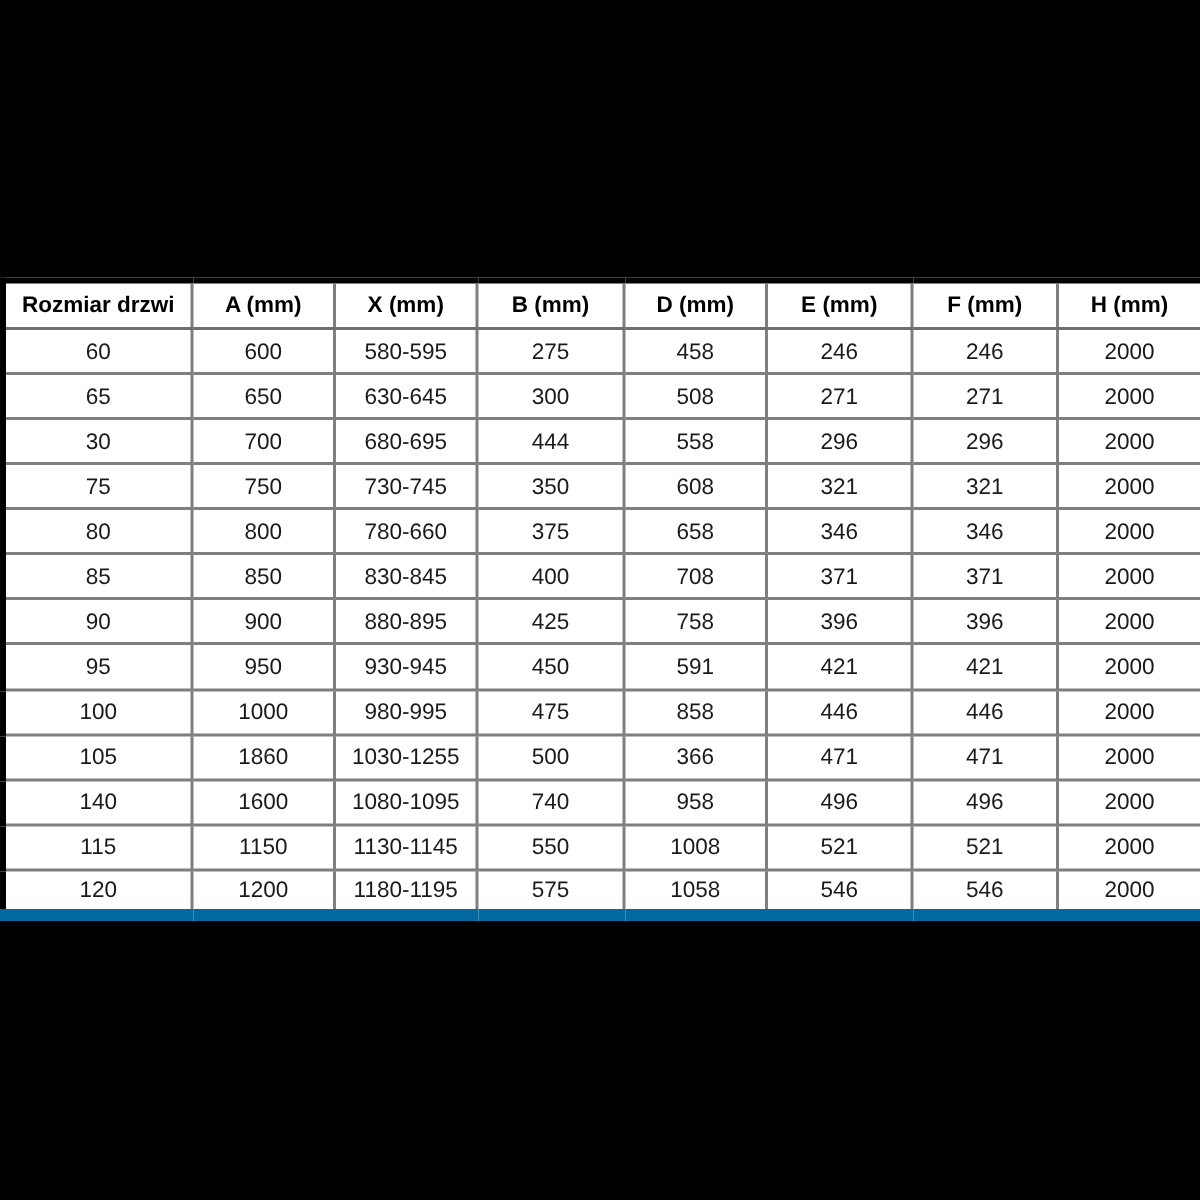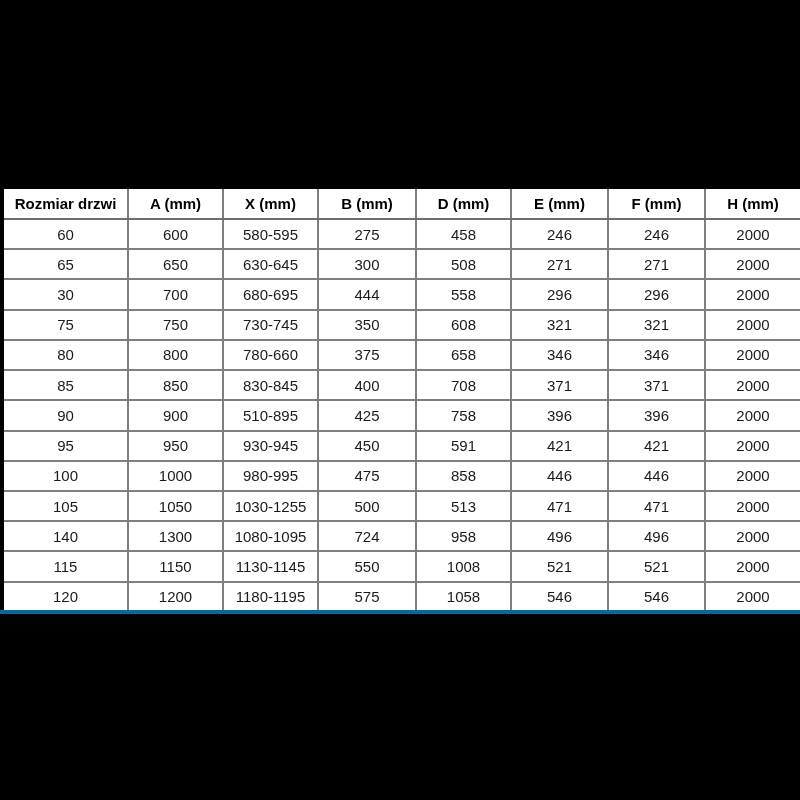--- a/index.html
+++ b/index.html
@@ -53,21 +53,21 @@
     border: 4px solid #000000;
   }
   table.size-table thead th {
     border-top: 4px solid #000000;
     border-bottom: 2px solid #6e6e6e;
   }
   table.size-table tr > th:first-child,
   table.size-table tr > td:first-child { border-left: 4px solid #000000; }
   table.size-table tr > th:last-child,
   table.size-table tr > td:last-child { border-right: 4px solid #000000; }
-  table.size-table tbody tr:last-child td { border-bottom: 4px solid #0369a1; }
+  table.size-table tbody tr:last-child td { border-bottom: 8px solid #0369a1; }
 </style>
 </head>
 <body>
 
 <div class="canvas">
   <div class="table-wrap">
     <table class="size-table">
       <colgroup>
           <col style="width: 126px;">
           <col style="width: 95px;">
@@ -147,21 +147,21 @@
             <td>830-845</td>
             <td>400</td>
             <td>708</td>
             <td>371</td>
             <td>371</td>
             <td>2000</td>
           </tr>
           <tr>
             <td>90</td>
             <td>900</td>
-            <td>510-895</td>
+            <td>880-895</td>
             <td>425</td>
             <td>758</td>
             <td>396</td>
             <td>396</td>
             <td>2000</td>
           </tr>
           <tr>
             <td>95</td>
             <td>950</td>
             <td>930-945</td>
@@ -176,33 +176,33 @@
             <td>1000</td>
             <td>980-995</td>
             <td>475</td>
             <td>858</td>
             <td>446</td>
             <td>446</td>
             <td>2000</td>
           </tr>
           <tr>
             <td>105</td>
-            <td>1050</td>
+            <td>1860</td>
             <td>1030-1255</td>
             <td>500</td>
-            <td>513</td>
+            <td>366</td>
             <td>471</td>
             <td>471</td>
             <td>2000</td>
           </tr>
           <tr>
             <td>140</td>
-            <td>1300</td>
+            <td>1600</td>
             <td>1080-1095</td>
-            <td>724</td>
+            <td>740</td>
             <td>958</td>
             <td>496</td>
             <td>496</td>
             <td>2000</td>
           </tr>
           <tr>
             <td>115</td>
             <td>1150</td>
             <td>1130-1145</td>
             <td>550</td>

